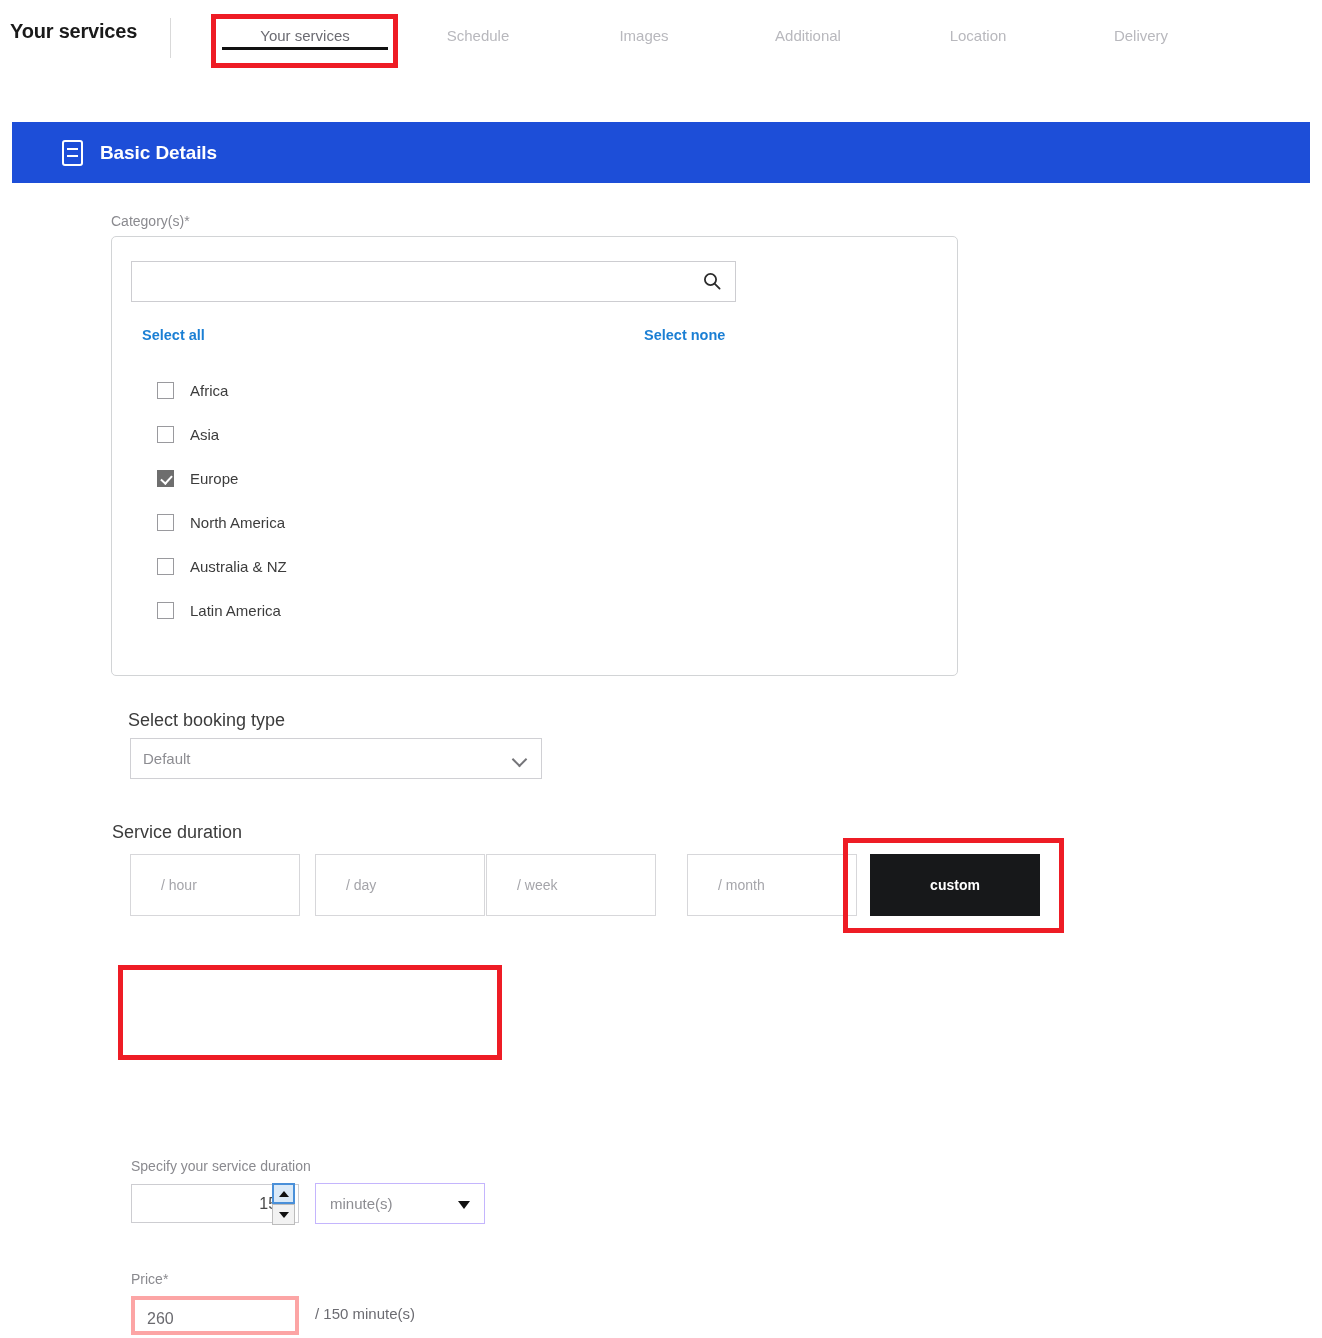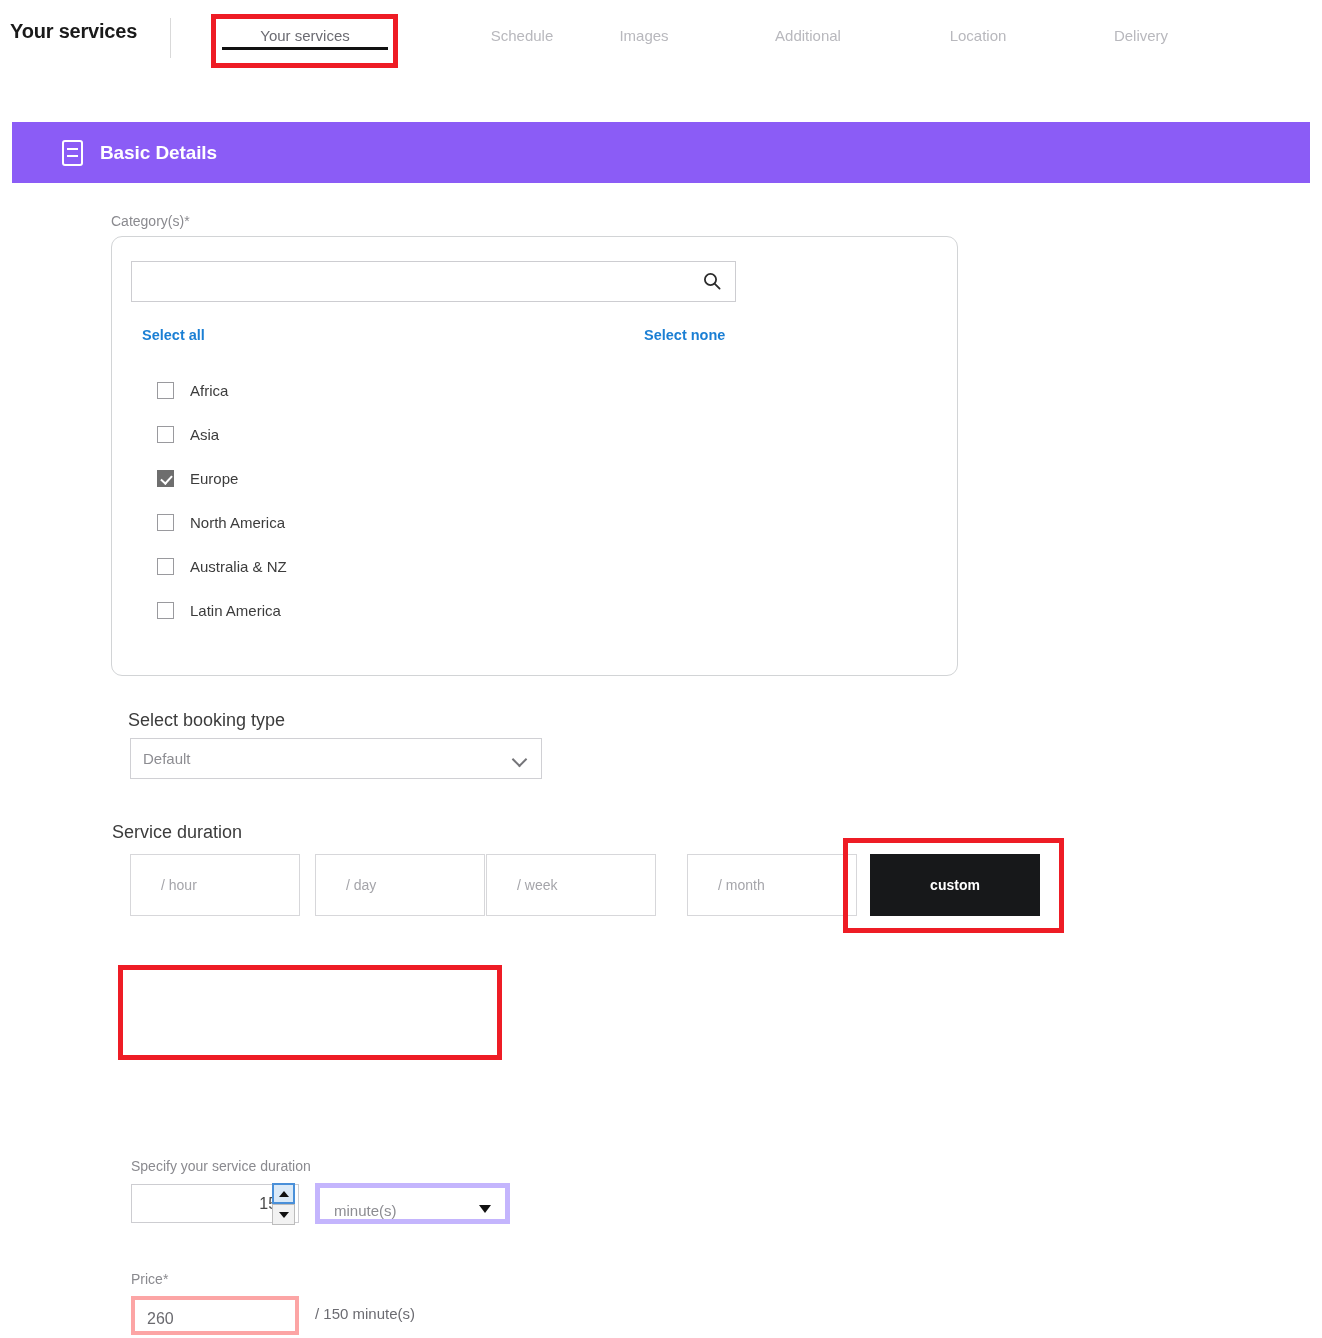--- a/index.html
+++ b/index.html
@@ -76,21 +76,21 @@
     pointer-events: none;
     z-index: 40;
   }
 
   
   .section-header {
     position: absolute;
     left: 12px; top: 122px;
     width: 1298px;
     height: 61px;
-    background: #8b5cf6;
+    background: #1d4ed8;
     display: flex;
     align-items: center;
   }
   .doc-icon {
     margin-left: 50px;
     width: 21px;
     height: 26px;
     border: 2px solid #fff;
     border-radius: 3px;
     position: relative;
@@ -131,21 +131,21 @@
   .cat-label {
     position: absolute;
     left: 111px; top: 30px;
   }
   .cat-box {
     position: absolute;
     left: 111px; top: 53px;
     width: 847px;
     height: 440px;
     border: 1px solid #d2d4d6;
-    border-radius: 11px;
+    border-radius: 5px;
     background: #fff;
   }
   .cat-search-wrap {
     position: absolute;
     left: 19px; top: 24px;
     width: 605px;
     height: 41px;
     border: 1px solid #cdcdd1;
     background: #fff;
   }
@@ -348,26 +348,26 @@
   }
   .spin-btn.down .tri {
     top: 7px;
     border-left: 5px solid transparent;
     border-right: 5px solid transparent;
     border-top: 6px solid #111;
   }
   .unit-select {
     position: absolute;
     left: 315px; top: 1000px;
-    width: 195px;
+    width: 170px;
     height: 41px;
-    border: 5px solid #c4b5fd;
+    border: 1px solid #c4b5fd;
     background: #fff;
     display: flex;
-    align-items: flex-end;
+    align-items: center;
     cursor: pointer;
   }
   .unit-select .uv {
     margin-left: 14px;
     font-size: 15px;
     color: #8d8d92;
   }
   .tri-down {
     position: absolute;
     right: 14px; top: 17px;
@@ -416,21 +416,21 @@
 
 <div class="topbar">
   <div class="page-title">Your services</div>
   <div class="title-divider"></div>
 
   <div class="tabs">
     <div class="tab active" style="left:0px; width:178px;">
       <span>Your services</span>
       <span class="tab-underline"></span>
     </div>
-    <div class="tab" style="left:182px; width:160px;margin-left:44px;">
+    <div class="tab" style="left:182px; width:160px;">
       <span>Schedule</span>
     </div>
     <div class="tab" style="left:348px; width:160px;">
       <span>Images</span>
     </div>
     <div class="tab" style="left:512px; width:160px;">
       <span>Additional</span>
     </div>
     <div class="tab" style="left:682px; width:160px;">
       <span>Location</span>

